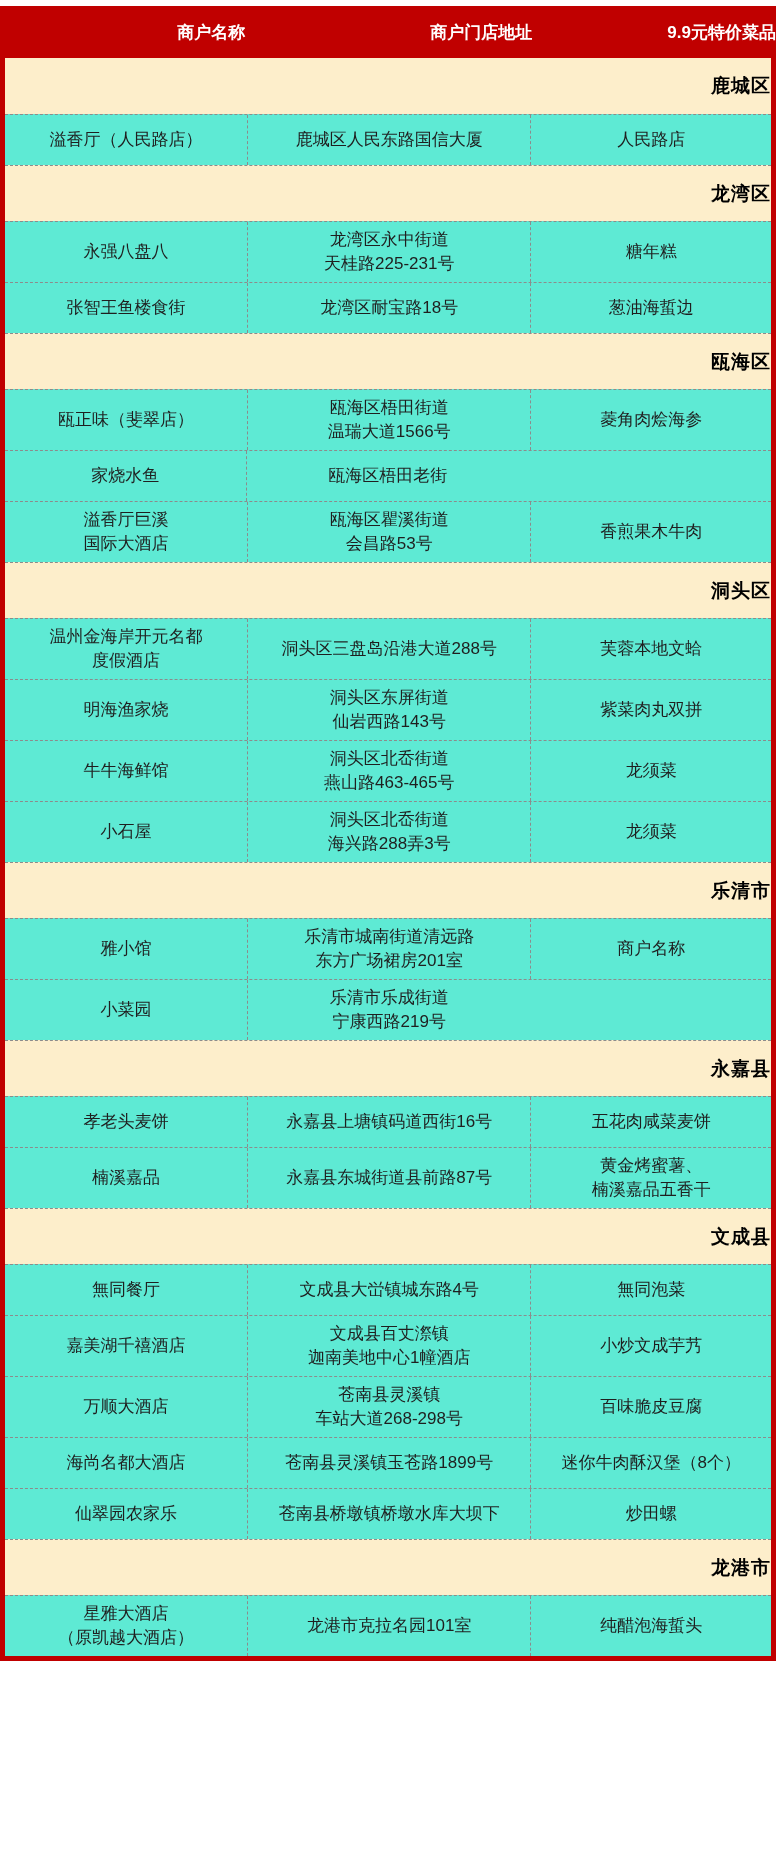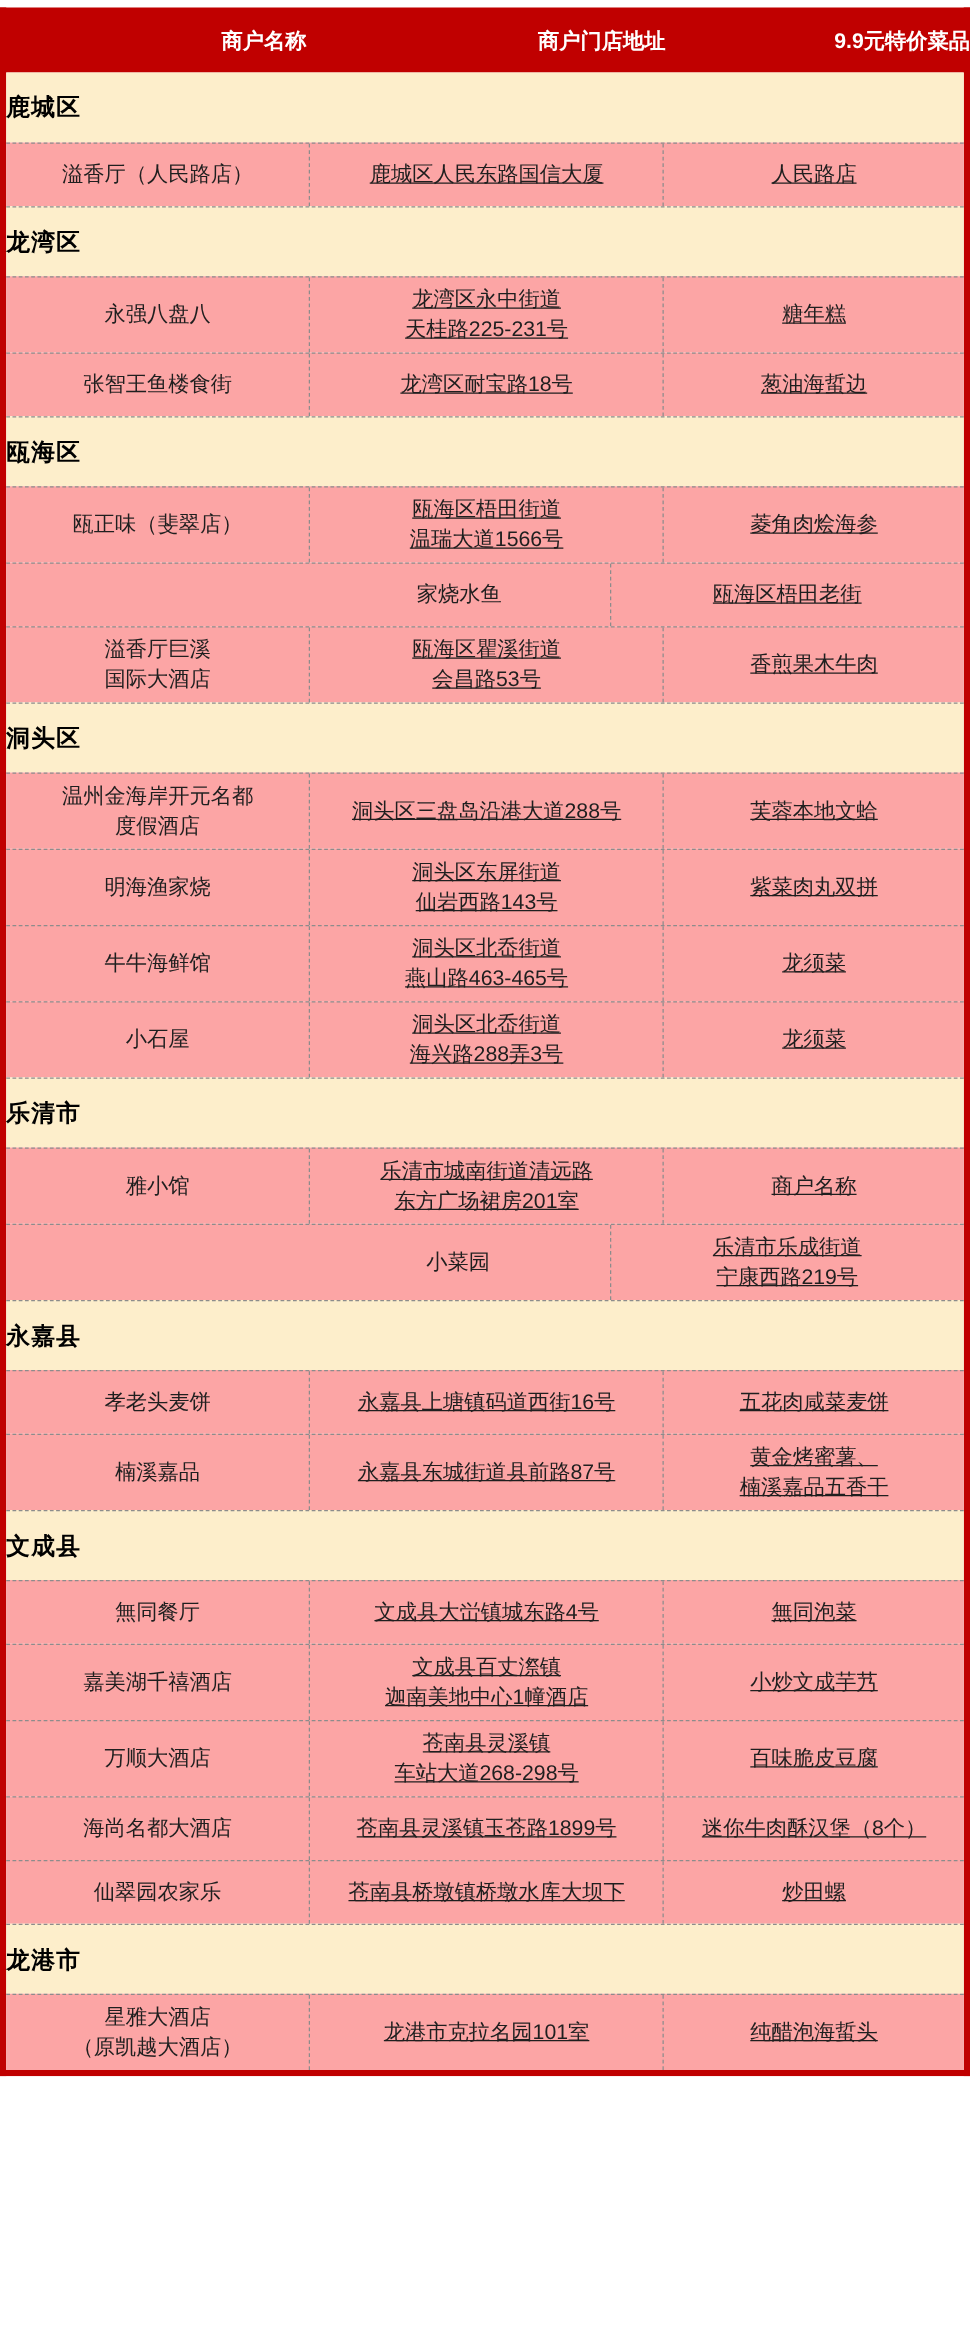--- a/index.html
+++ b/index.html
@@ -39,54 +39,53 @@
     box-sizing:border-box;
   }
   .c1{flex:0 0 31.6%;max-width:31.6%;}
   .c2{flex:0 0 37.0%;max-width:37.0%;}
   .c3{flex:0 0 31.4%;max-width:31.4%;}
   .section-row{
     background:var(--cream);
     min-height:56px;
     display:flex;
     align-items:center;
-    justify-content:flex-start;
+    justify-content:flex-end;
     border-top:1px dashed var(--divider);
     box-sizing:border-box;
+    padding-left:32px;
   }
   .section-row:first-child{border-top:none;}
   .section-row .section-label{
     font-weight:bold;
     font-size:19px;
     color:#000000;
     letter-spacing:1px;
   }
   .row{
     display:flex;
     border-top:1px dashed var(--divider);
-    background:#fca5a5;
-    box-sizing:border-box;
-    justify-content:flex-end;
+    background:#5eead4;
+    box-sizing:border-box;
   }
   .cell{
     box-sizing:border-box;
     min-height:50px;
     padding:6px 4px;
     display:flex;
     align-items:center;
     justify-content:center;
     text-align:center;
     font-size:17px;
     line-height:24px;
     color:var(--text);
     white-space:pre-line;
   }
   .row .cell + .cell{
     border-left:1px dashed var(--divider);
-    text-decoration:underline;
   }
 </style>
 </head>
 <body>
 
 <div class="table">
   <div class="thead">
     <div class="hcell c1">商户名称</div>
     <div class="hcell c2">商户门店地址</div>
     <div class="hcell c3">9.9元特价菜品</div>

